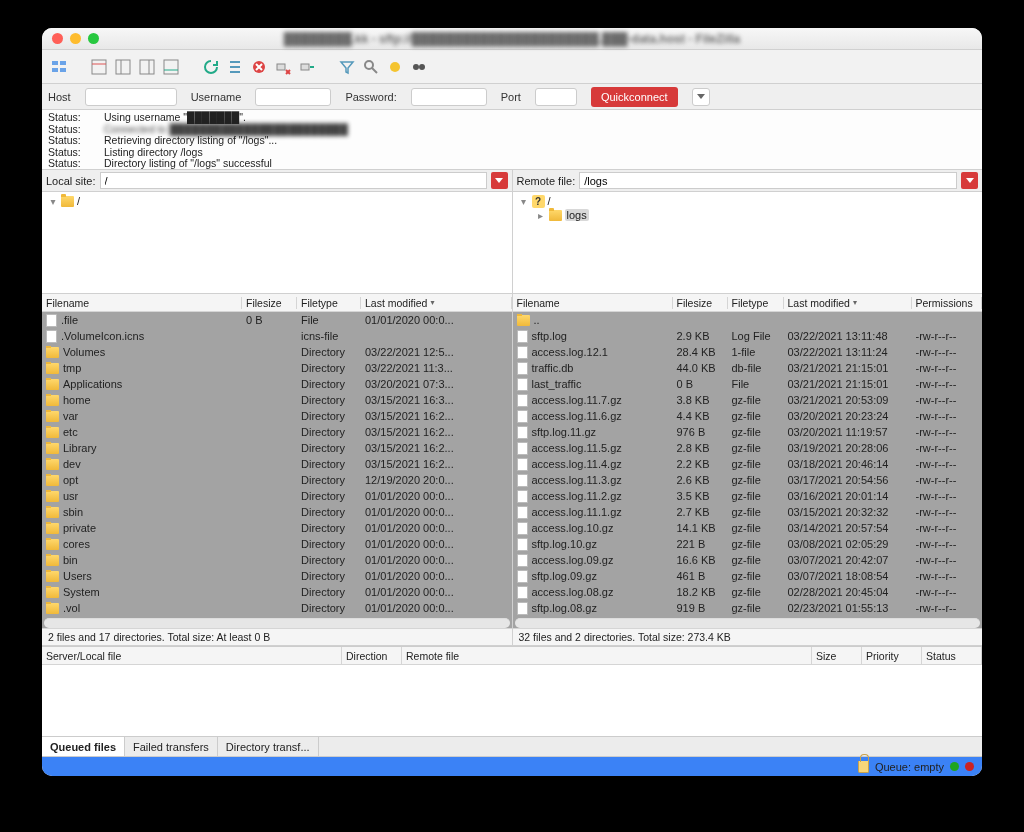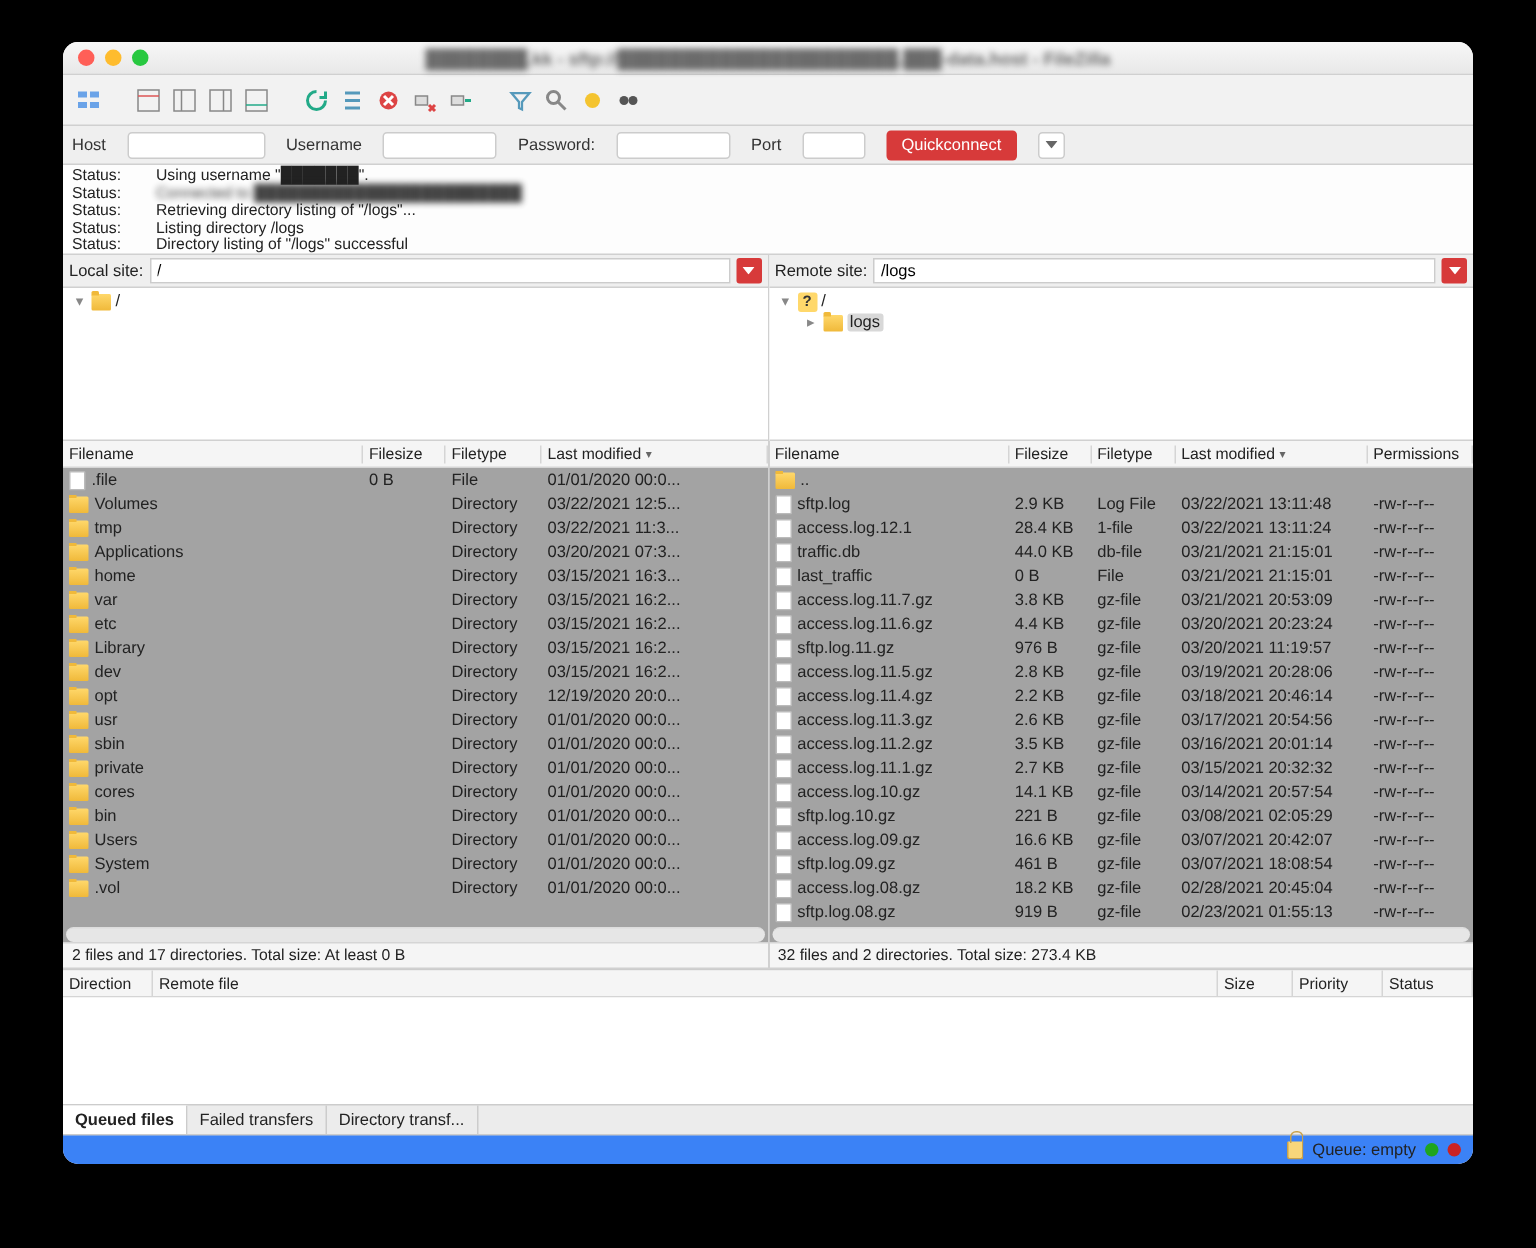--- a/index.html
+++ b/index.html
@@ -457,20 +457,29 @@
               <div class="c-name">
                 <span class="file-ico"></span>
                 <span>.file</span>
               </div>
               <div class="c-size">0 B</div>
               <div class="c-type">File</div>
               <div class="c-mod">01/01/2020 00:0...</div>
             </div>
             <div class="row">
               <div class="c-name">
+                <span class="file-ico"></span>
+                <span>.VolumeIcon.icns</span>
+              </div>
+              <div class="c-size"></div>
+              <div class="c-type">icns-file</div>
+              <div class="c-mod"></div>
+            </div>
+            <div class="row">
+              <div class="c-name">
                 <span class="folder-ico"></span>
                 <span>Volumes</span>
               </div>
               <div class="c-size"></div>
               <div class="c-type">Directory</div>
               <div class="c-mod">03/22/2021 12:5...</div>
             </div>
             <div class="row">
               <div class="c-name">
                 <span class="folder-ico"></span>
@@ -616,21 +625,21 @@
               <div class="c-mod">01/01/2020 00:0...</div>
             </div>
           </div>
         <div class="scrollstub"></div>
         <div class="list-foot">2 files and 17 directories. Total size: At least 0 B</div>
       </div>
     </div>
 
     <div class="pane r">
       <div class="path-row">
-        <span>Remote site:</span>
+        <span>Remote file:</span>
         <input value="/logs" style="">
         <div class="path-drop">
             <svg width="8" height="5">
               <path d="M0 0l4 5 4-5z" fill="#fff"></path>
             </svg>
           </div>
       </div>
       <div class="tree" id="remote-tree">
           <div class="node">
             <span class="chev">▾</span>
@@ -848,20 +857,21 @@
             </div>
           </div>
         <div class="scrollstub"></div>
         <div class="list-foot">32 files and 2 directories. Total size: 273.4 KB</div>
       </div>
     </div>
   </div>
 
   <div class="queue">
     <div class="queue-head">
+      <div style="flex:0 0 300px">Server/Local file</div>
       <div style="flex:0 0 60px">Direction</div>
       <div style="flex:1 1 auto">Remote file</div>
       <div style="flex:0 0 50px">Size</div>
       <div style="flex:0 0 60px">Priority</div>
       <div style="flex:0 0 60px">Status</div>
     </div>
     <div class="queue-body"></div>
     <div class="queue-tabs">
       <div class="tab active">Queued files</div>
       <div class="tab">Failed transfers</div>

